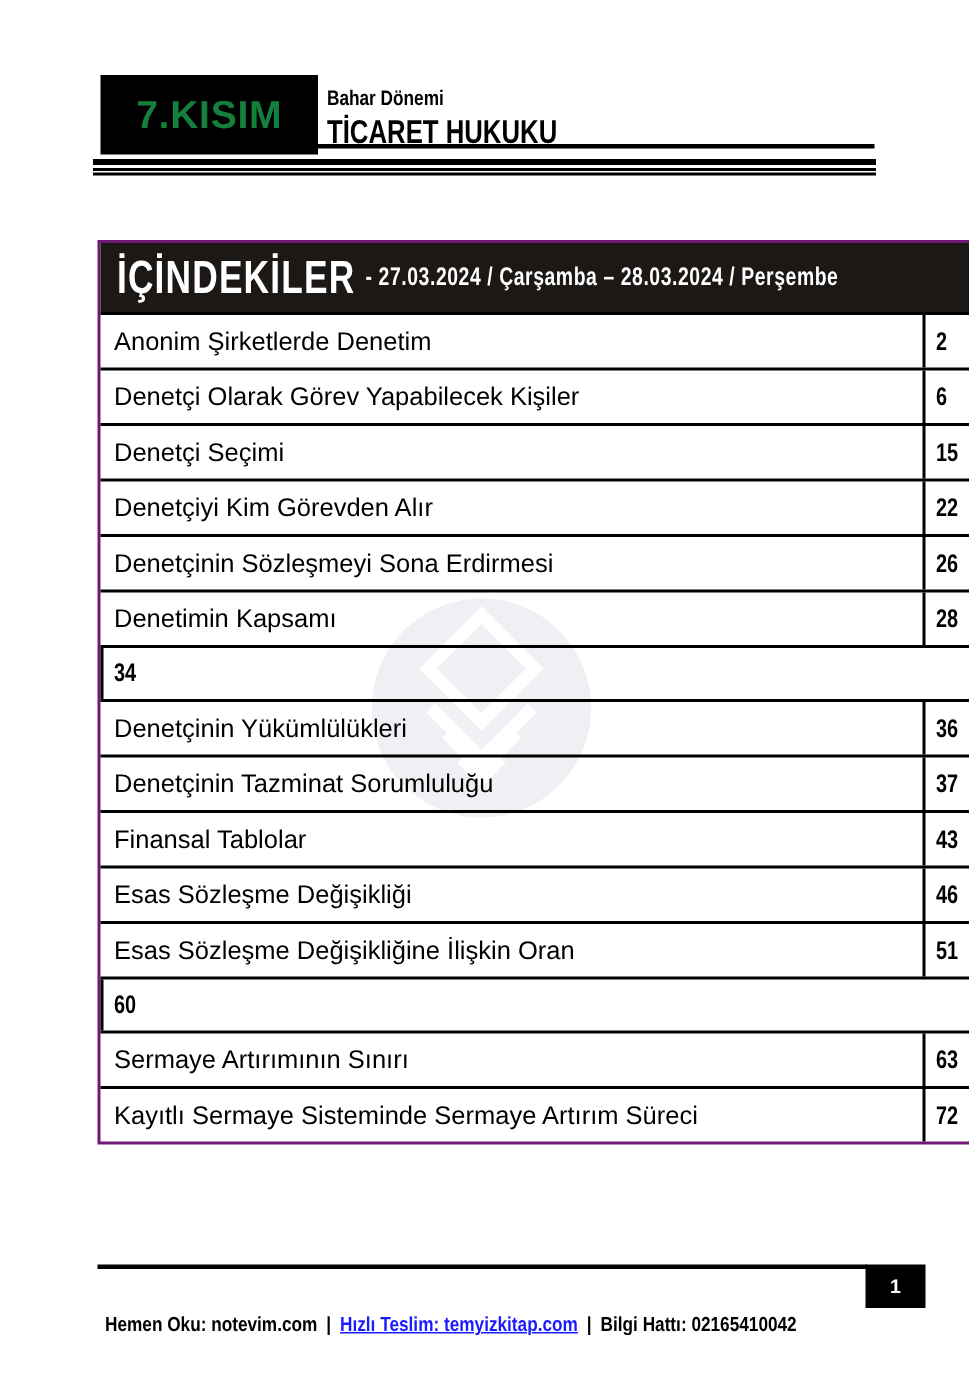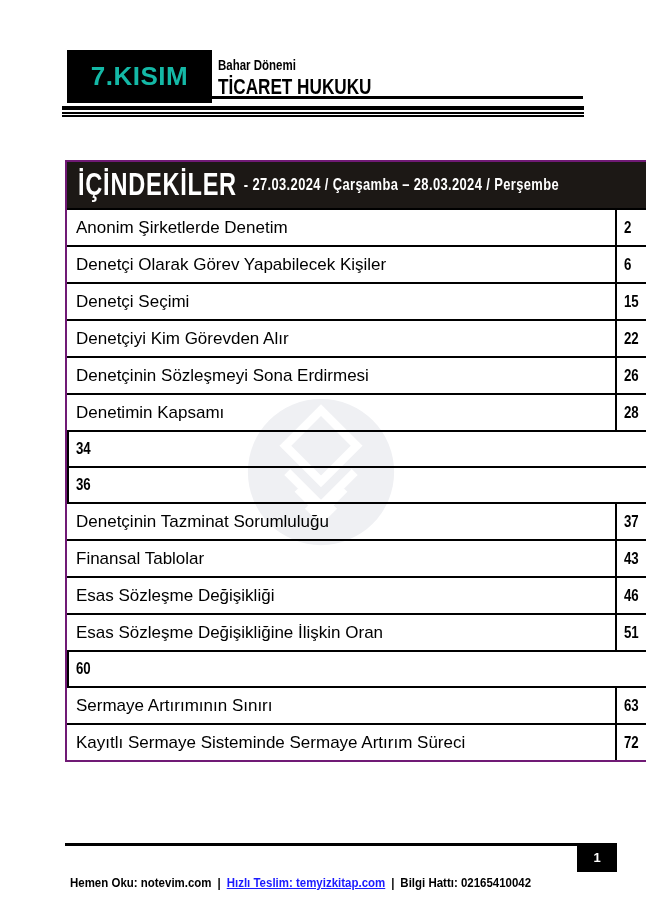--- a/index.html
+++ b/index.html
@@ -14,21 +14,21 @@
   }
 
   
   .part-box {
     position:absolute; left:67px; top:50px;
     width:145px; height:53px;
     background:var(--box-black,#000);
     display:flex; align-items:center; justify-content:center;
   }
   .part-box span {
-    color:#14b8a6; font-weight:bold; font-size:26px; letter-spacing:0.5px;
+    color:#15803d; font-weight:bold; font-size:26px; letter-spacing:0.5px;
   }
   .course-block { position:absolute; left:218px; top:53px; }
   .course-title {
     font-weight:bold; font-size:22px; white-space:nowrap;
     display:inline-block; transform:scaleX(0.78); transform-origin:0 50%;
   }
   .term-label {
     margin-top:4px;
     font-weight:bold; font-size:14px; white-space:nowrap;
     display:inline-block; transform:scaleX(0.82); transform-origin:0 50%;
@@ -188,20 +188,23 @@
       </div>
     </div>
 
     <div class="toc-row">
       <div class="cell-page">
         <span class="pagenum">34</span>
       </div>
     </div>
 
     <div class="toc-row">
+      <div class="cell-title">
+            <div class="title-text">Denetçinin Yükümlülükleri</div>
+          </div>
       <div class="cell-page">
         <span class="pagenum">36</span>
       </div>
     </div>
 
     <div class="toc-row">
       <div class="cell-title">
             <div class="title-text">Denetçinin Tazminat Sorumluluğu</div>
           </div>
       <div class="cell-page">

